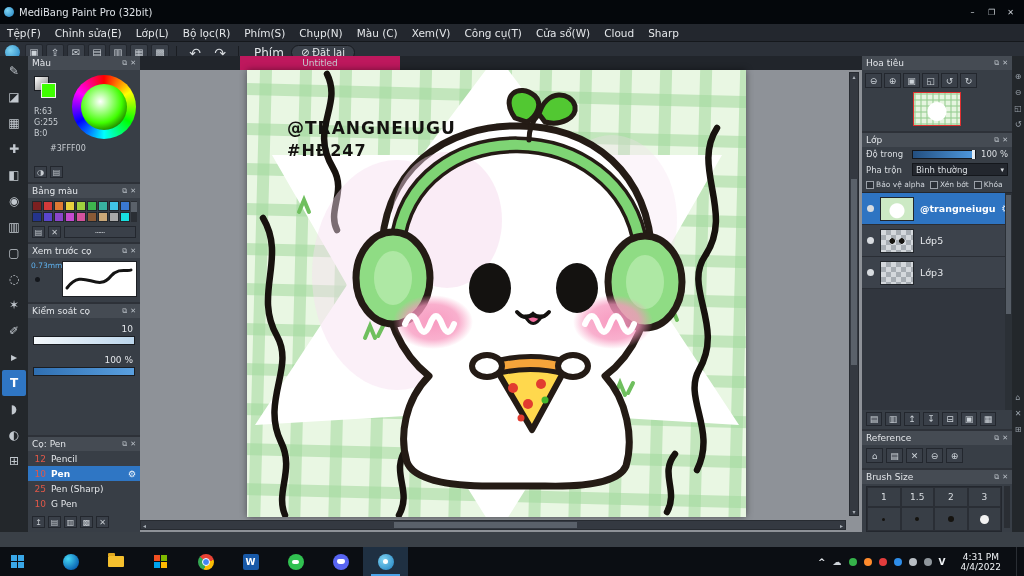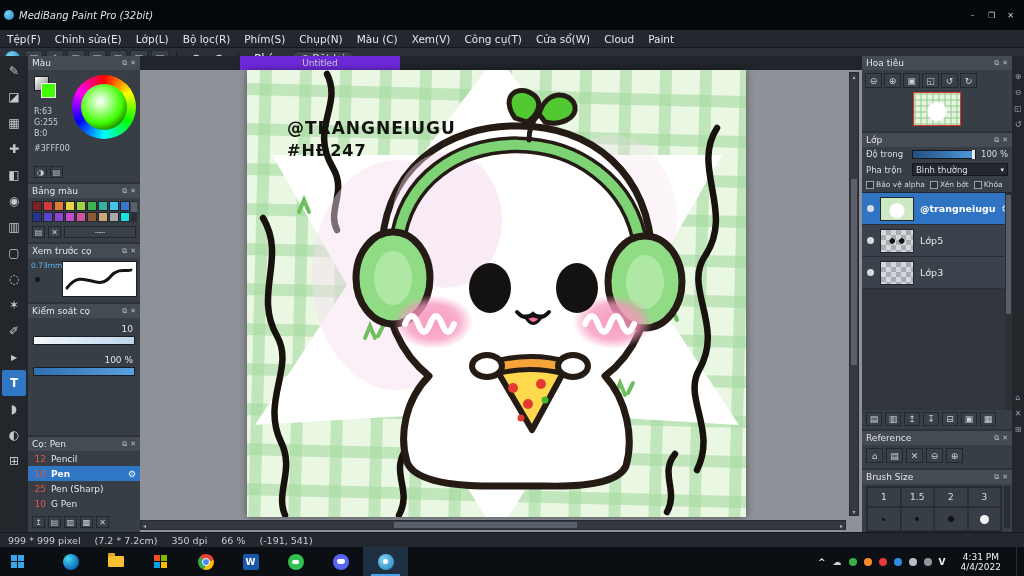--- a/index.html
+++ b/index.html
@@ -1,21 +1,21 @@
 <!DOCTYPE html>
 <html><head>
 <meta charset="utf-8">
 <style>
   * { margin:0; padding:0; box-sizing:border-box; }
   html,body { width:1024px; height:576px; background:#1a1d22; }
   body { font-family:"DejaVu Sans","Liberation Sans",sans-serif; overflow:hidden; color:#e4e7ea; }
   .screen { position:relative; width:1024px; height:576px; background:#3a4047; }
 
   
-  .titlebar { height:30px; background:#04070b; display:flex; align-items:center; padding:0 4px; font-size:10px; color:#dfe3e8;font-style:italic; }
+  .titlebar { height:24px; background:#04070b; display:flex; align-items:center; padding:0 4px; font-size:10px; color:#dfe3e8; }
   .app-logo { width:10px; height:10px; border-radius:50%; background:radial-gradient(circle at 35% 35%,#7fd4f2,#1f7fc0); margin-right:5px; }
   .win-controls { margin-left:auto; display:flex; }
   .win-btn { width:19px; text-align:center; font-size:8px; color:#cfd4da; }
 
   
   .menubar { height:18px; background:#23272e; border-bottom:1px solid #15181c; display:flex; align-items:center; font-size:10.5px; }
   .menu-item { padding:0 7px; white-space:nowrap; }
 
   
   .toolbar { height:22px; background:#2b3038; border-bottom:1px solid #15181c; display:flex; align-items:center; gap:3px; padding:0 5px; }
@@ -37,21 +37,21 @@
   .right-panels { width:150px; background:#2d3138; display:flex; flex-direction:column; gap:2px; }
   .panel { background:#383e46; display:flex; flex-direction:column; }
   .panel-header { height:14px; background:#454b53; display:flex; align-items:center; padding:0 4px; font-size:9px; color:#e2e5e9; flex:none; }
   .ph-icons { margin-left:auto; display:flex; gap:3px; font-size:7px; color:#b9bfc6; }
 
   
   .color-body { position:relative; height:112px; }
   .sw-back { position:absolute; left:6px; top:6px; width:15px; height:15px; background:linear-gradient(135deg,#fff,#808080); border:1px solid #1a1d22; }
   .sw-front { position:absolute; left:13px; top:13px; width:15px; height:15px; background:#3FFF00; border:1px solid #f2f2f2; }
   .rgb-lines { position:absolute; left:6px; top:36px; font-size:8px; line-height:11px; color:#c8cdd2; }
-  .hex { position:absolute; left:6px; top:74px; font-size:8px; color:#c8cdd2; }
+  .hex { position:absolute; left:22px; top:74px; font-size:8px; color:#c8cdd2; }
   .wheel { position:absolute; right:4px; top:5px; width:64px; height:64px; border-radius:50%;
            background:conic-gradient(#f00,#ff0,#0f0,#0ff,#00f,#f0f,#f00); }
   .wheel::after { content:""; position:absolute; inset:9px; border-radius:50%;
            background:radial-gradient(circle at 42% 38%, #ffffff, #40ff00 55%, #000 100%); }
   .color-foot { position:absolute; left:6px; bottom:4px; display:flex; gap:3px; }
   .mini-ib { width:13px; height:12px; background:#3a4049; border:1px solid #23272e; color:#c8cdd2; font-size:8px; display:flex; align-items:center; justify-content:center; }
 
   
   .palette-body { position:relative; padding:3px 12px 2px 4px; }
   .palette-grid { display:grid; grid-template-columns:repeat(9,10px); gap:1px; }
@@ -79,21 +79,21 @@
   .brush-row { height:15px; display:flex; align-items:center; gap:5px; font-size:9px; padding:0 4px; }
   .brush-num { width:14px; text-align:right; color:#e05848; }
   .brush-row.selected { background:#2f76c4; }
   .brush-row.selected .brush-name { color:#fff; font-weight:bold; }
   .brush-gear { margin-left:auto; font-size:9px; color:#eaf2fa; }
   .brush-foot { display:flex; gap:3px; padding:3px 4px 4px; margin-top:2px; }
 
   
   .canvas-region { flex:1; position:relative; background:#8e9298; overflow:hidden; }
   .doc-tabbar { height:14px; background:#21252b; display:flex; align-items:center; }
-  .doc-tab { margin-left:100px; width:160px; height:14px; background:#6d28d9; color:#c8cdd2; font-size:9px; display:flex; align-items:center; justify-content:center; }
+  .doc-tab { margin-left:100px; width:160px; height:14px; background:#be185d; color:#c8cdd2; font-size:9px; display:flex; align-items:center; justify-content:center; }
   .artwork { position:absolute; left:107px; top:14px; width:499px; height:447px; box-shadow:0 0 7px rgba(0,0,0,.45); background:#fff; }
   .vscroll { position:absolute; right:3px; top:16px; bottom:16px; width:10px; background:#343941; border:1px solid #272b31; font-size:6px; color:#aab0b8; }
   .vscroll .handle { position:absolute; top:24%; left:1px; right:1px; height:42%; background:#5a616a; }
   .vscroll .arr-t { position:absolute; top:0; left:0; right:0; text-align:center; }
   .vscroll .arr-b { position:absolute; bottom:0; left:0; right:0; text-align:center; }
   .hscroll { position:absolute; left:0; right:16px; bottom:2px; height:10px; background:#343941; border:1px solid #272b31; font-size:6px; color:#aab0b8; }
   .hscroll .handle { position:absolute; left:36%; width:26%; top:1px; bottom:1px; background:#5a616a; }
   .hscroll .arr-l { position:absolute; left:2px; top:1px; }
   .hscroll .arr-r { position:absolute; right:2px; top:1px; }
 
@@ -213,21 +213,21 @@
     <span class="menu-item">Chỉnh sửa(E)</span>
     <span class="menu-item">Lớp(L)</span>
     <span class="menu-item">Bộ lọc(R)</span>
     <span class="menu-item">Phím(S)</span>
     <span class="menu-item">Chụp(N)</span>
     <span class="menu-item">Màu (C)</span>
     <span class="menu-item">Xem(V)</span>
     <span class="menu-item">Công cụ(T)</span>
     <span class="menu-item">Cửa sổ(W)</span>
     <span class="menu-item">Cloud</span>
-    <span class="menu-item">Paint</span>
+    <span class="menu-item">Sharp</span>
   </div>
 
   <div class="toolbar">
     <span class="tb-logo"></span>
     <span class="ib">▣</span>
     <span class="ib">⇪</span>
     <span class="ib">✉</span>
     <span class="ib">▤</span>
     <span class="ib">▥</span>
     <span class="ib">▦</span>
@@ -666,27 +666,20 @@
       <span>⊖</span>
       <span>◱</span>
       <span>↺</span>
       <span class="edge-gap"></span>
       <span>⌂</span>
       <span>✕</span>
       <span>⊞</span>
     </div>
   </div>
 
-  <div class="statusbar">
-    <span>999 * 999 pixel</span>
-    <span>(7.2 * 7.2cm)</span>
-    <span>350 dpi</span>
-    <span>66 %</span>
-    <span>(-191, 541)</span>
-  </div>
 
   <div class="taskbar">
     <div class="start">
       <div class="winlogo">
           <div></div>
           <div></div>
           <div></div>
           <div></div>
         </div>
     </div>

